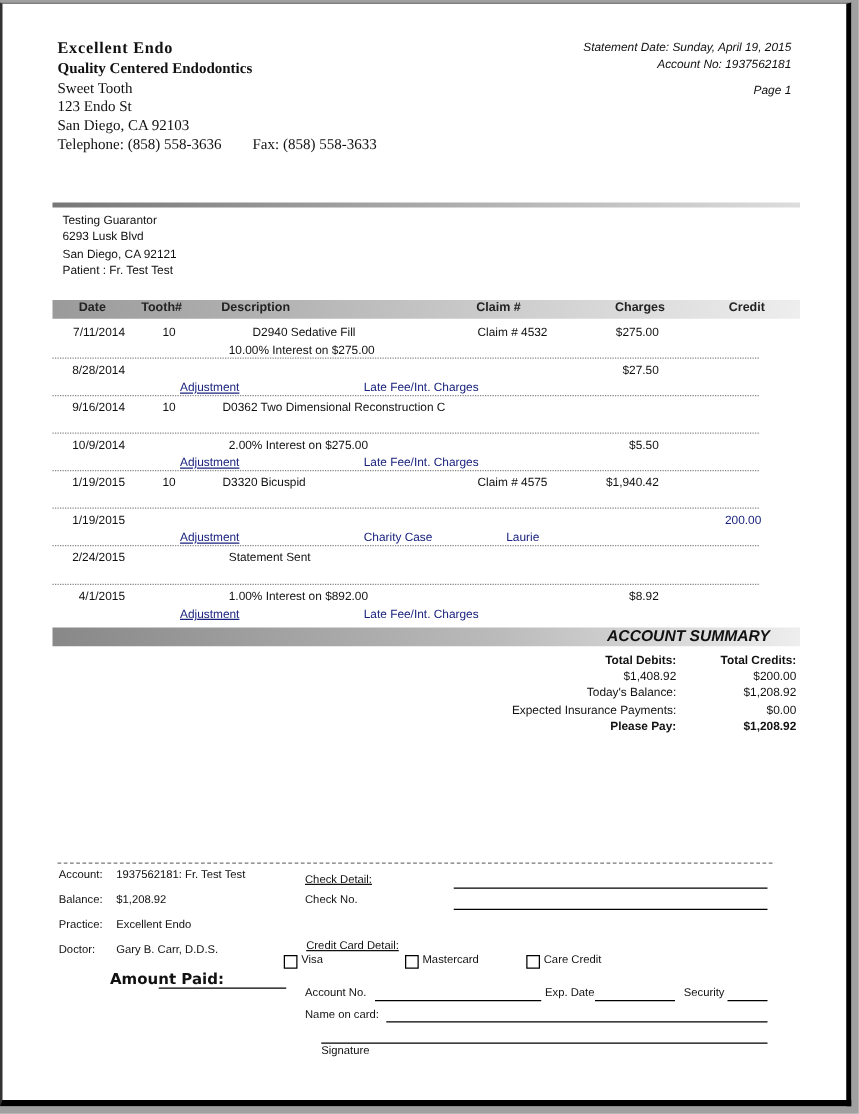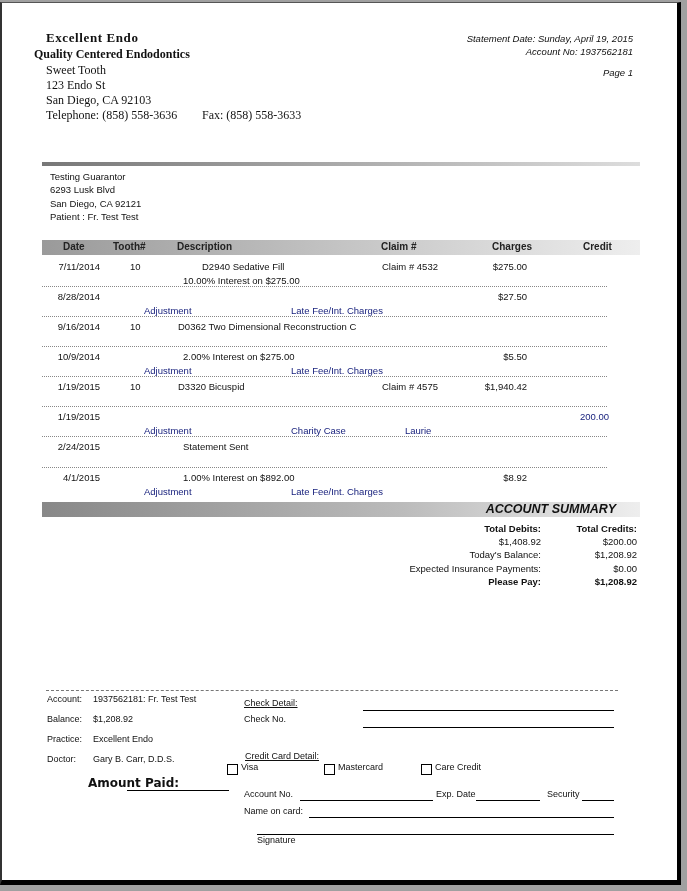--- a/index.html
+++ b/index.html
@@ -1,30 +1,30 @@
 <!DOCTYPE html>
 <html><head>
 <meta charset="utf-8">
 <style>
   html,body{margin:0;padding:0;}
   body{width:687px;height:891px;background:#a0a0a0;position:relative;overflow:hidden;font-family:"Liberation Sans",sans-serif;color:#111;}
   .page{position:absolute;left:0;top:2px;width:681px;height:883px;background:#fff;border-left:2px solid #333;border-top:1px solid #555;border-right:4px solid #000;border-bottom:5px solid #000;box-sizing:border-box;}
   .abs{position:absolute;white-space:nowrap;}
   .serif{font-family:"Liberation Serif",serif;}
   .co-name{left:44px;top:27px;font-size:13px;font-weight:bold;letter-spacing:0.6px;}
-  .co-tag{left:32px;top:44px;font-size:12px;font-weight:bold;}
+  .co-tag{left:44px;top:44px;font-size:12px;font-weight:bold;}
   .co-line{left:44px;font-size:12px;}
   .hdr-r{right:44px;font-size:9.5px;font-style:italic;text-align:right;}
   .title{left:0;width:681px;top:139px;text-align:center;font-size:18px;font-weight:bold;font-style:italic;}
   .rule{position:absolute;left:40px;width:598px;top:159px;height:4px;background:linear-gradient(to right,#777,#aaa 50%,#ddd);}
   .guar{left:48px;font-size:9.5px;}
   .thead{position:absolute;left:40px;top:237px;width:598px;height:15px;background:linear-gradient(to right,#9a9a9a,#c8c8c8 55%,#eee);}
   .th{position:absolute;top:1px;font-size:10px;font-weight:bold;color:#222;}
   .cell{position:absolute;font-size:9.5px;color:#111;white-space:nowrap;}
-  .link{color:#1a237e;}
+  .link{color:#1a237e;text-decoration:underline;}
   .blue{color:#1a237e;}
   .dots{position:absolute;left:40px;width:565px;border-top:1px dotted #888;height:0;}
   .sumbar{position:absolute;left:40px;top:499px;width:598px;height:15px;background:linear-gradient(to right,#888,#bbb 60%,#eee);}
   .sumtitle{position:absolute;right:24px;top:0;font-size:12.5px;font-weight:bold;font-style:italic;}
   .sum{position:absolute;font-size:9.5px;text-align:right;}
   .b{font-weight:bold;}
   .note{left:46px;top:650px;font-size:9px;}
   .dash{position:absolute;left:44px;top:687px;width:572px;border-top:1px dashed #777;}
   .lbl{font-size:9px;}
   .uline{position:absolute;border-top:1px solid #000;height:0;}

